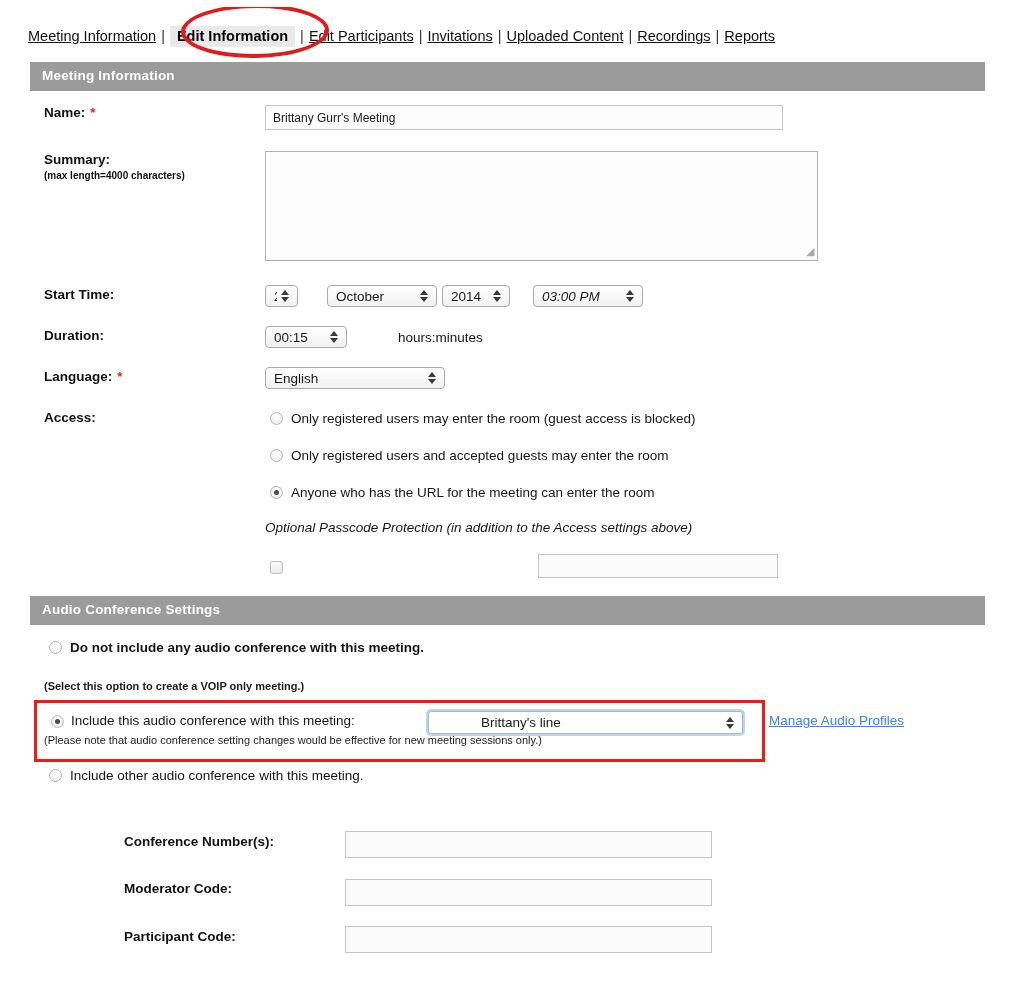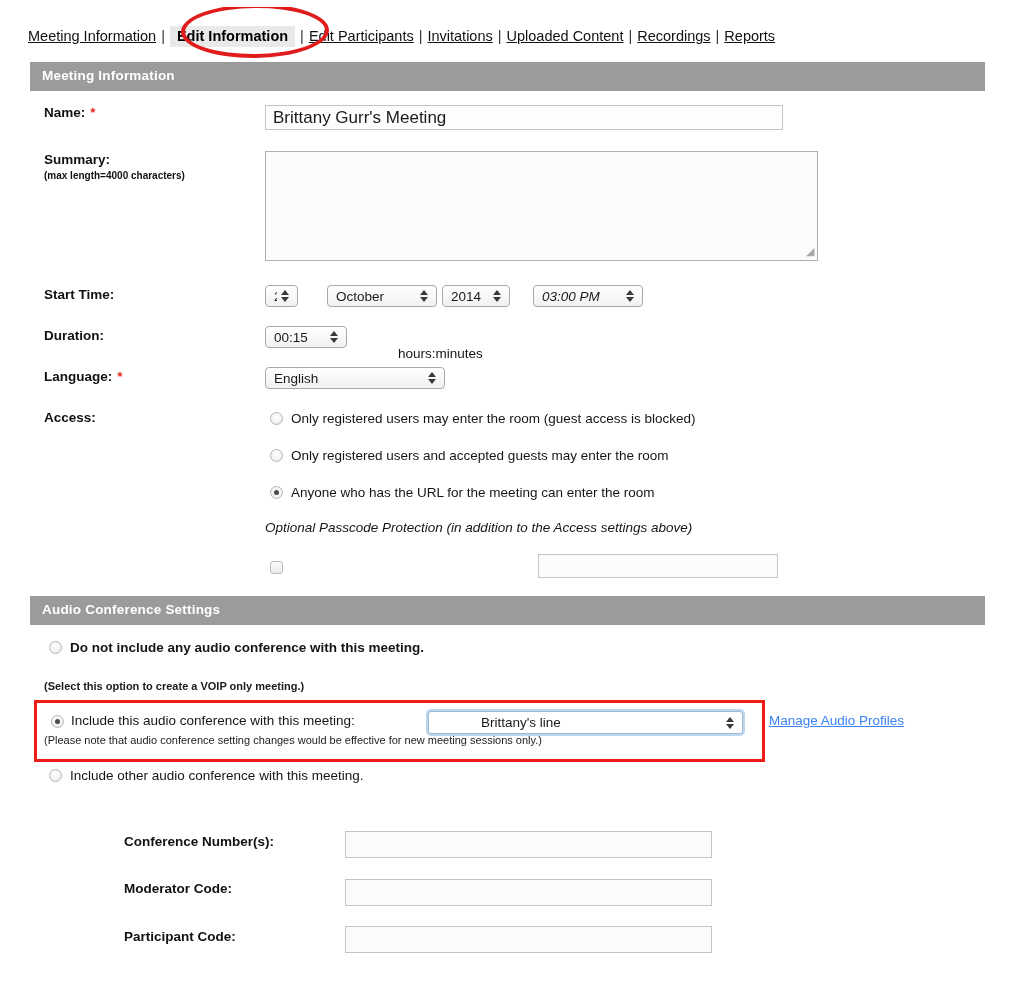--- a/index.html
+++ b/index.html
@@ -108,21 +108,21 @@
     color: #111;
   }
 
   
   .txt {
     position: absolute;
     box-sizing: border-box;
     border: 1px solid #c4c4c4;
     background: #fbfbfb;
     font-family: "Liberation Sans", sans-serif;
-    font-size: 17px;
+    font-size: 12px;
     color: #222;
     padding: 2px 7px;
     outline: none;
   }
   .txt.filled { background: #fdfdfd; color: #1b1b1b; }
 
   .ta {
     position: absolute;
     box-sizing: border-box;
     border: 1px solid #b0b0b0;
@@ -323,21 +323,21 @@
 </div>
 
 <div class="flabel" style="left:44px; top:328px;">Duration:</div>
 <div class="sel" style="left:265px; top:326px; width:82px;">
   <span class="sv">00:15</span>
   <span class="spin">
       <i class="up"></i>
       <i class="down"></i>
     </span>
 </div>
-<div class="optlabel" style="left:353px; top:346px;padding-left:45px;">hours:minutes</div>
+<div class="optlabel" style="left:353px; top:330px;padding-left:45px;">hours:minutes</div>
 
 <div class="flabel" style="left:44px; top:369px;">
   <span>Language:</span><span class="req">*</span>
 </div>
 <div class="sel" style="left:265px; top:367px; width:180px;justify-content:center;">
   <span class="sv">English</span>
   <span class="spin">
       <i class="up"></i>
       <i class="down"></i>
     </span>

